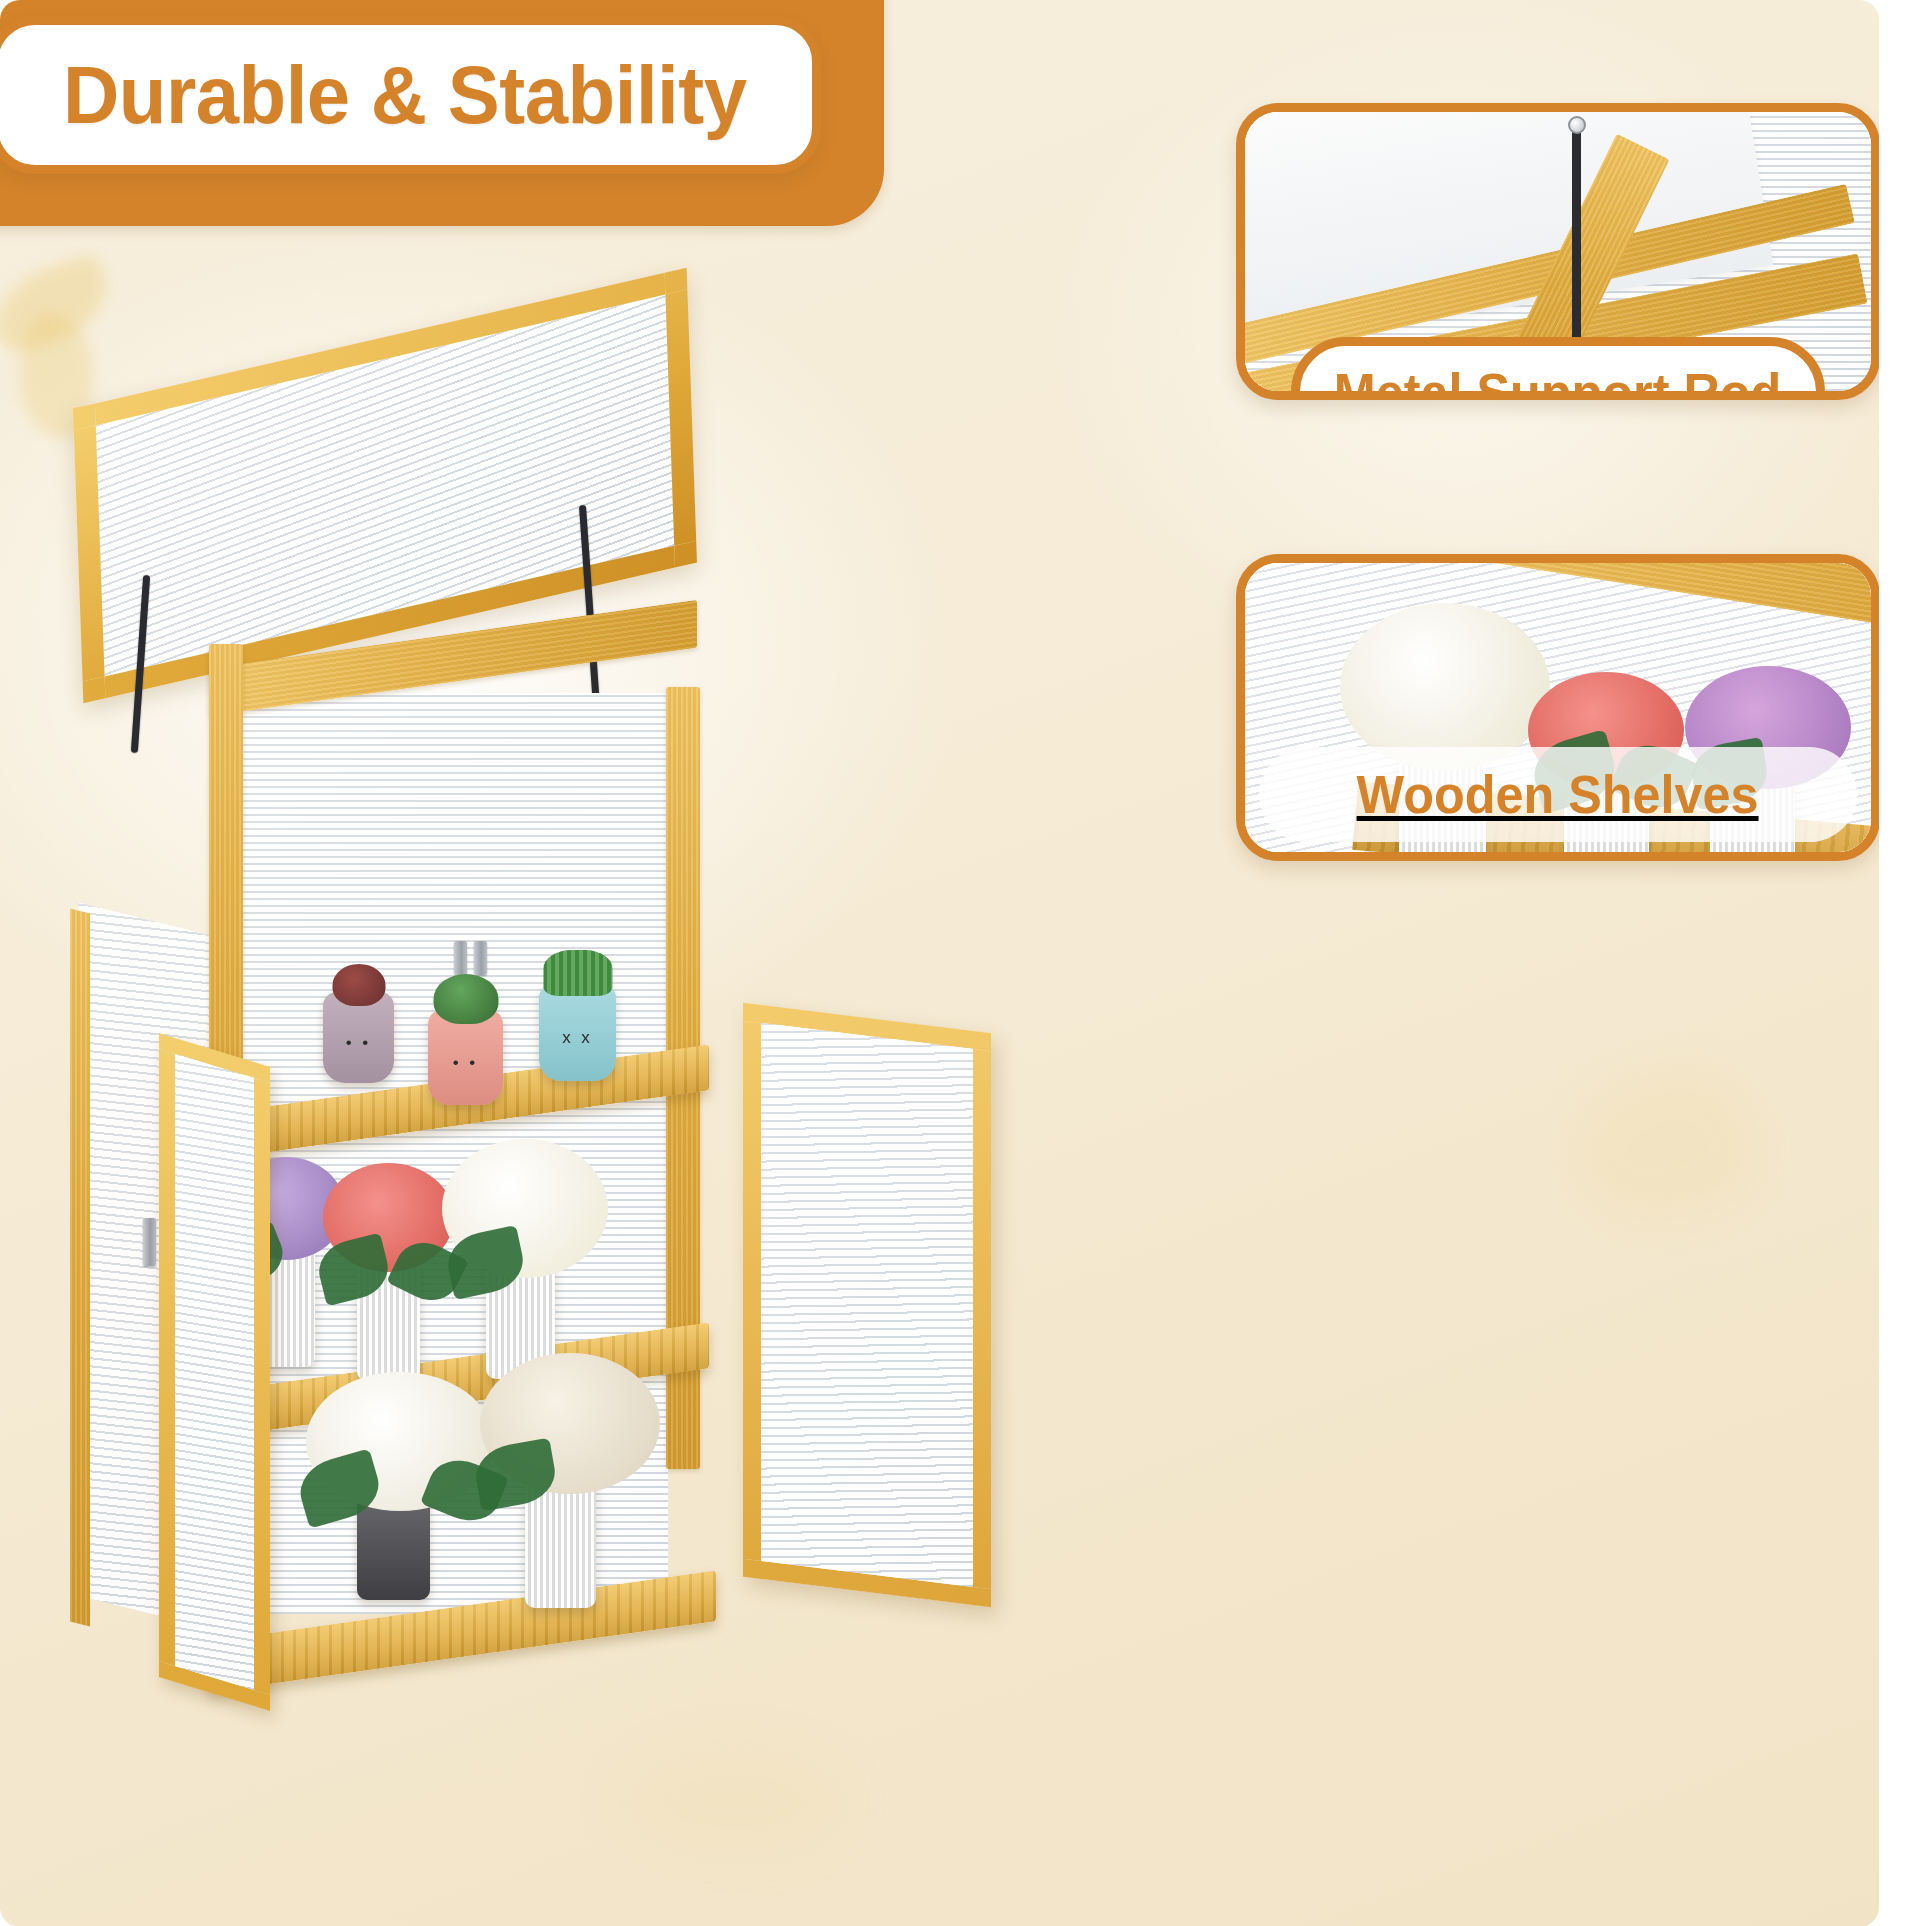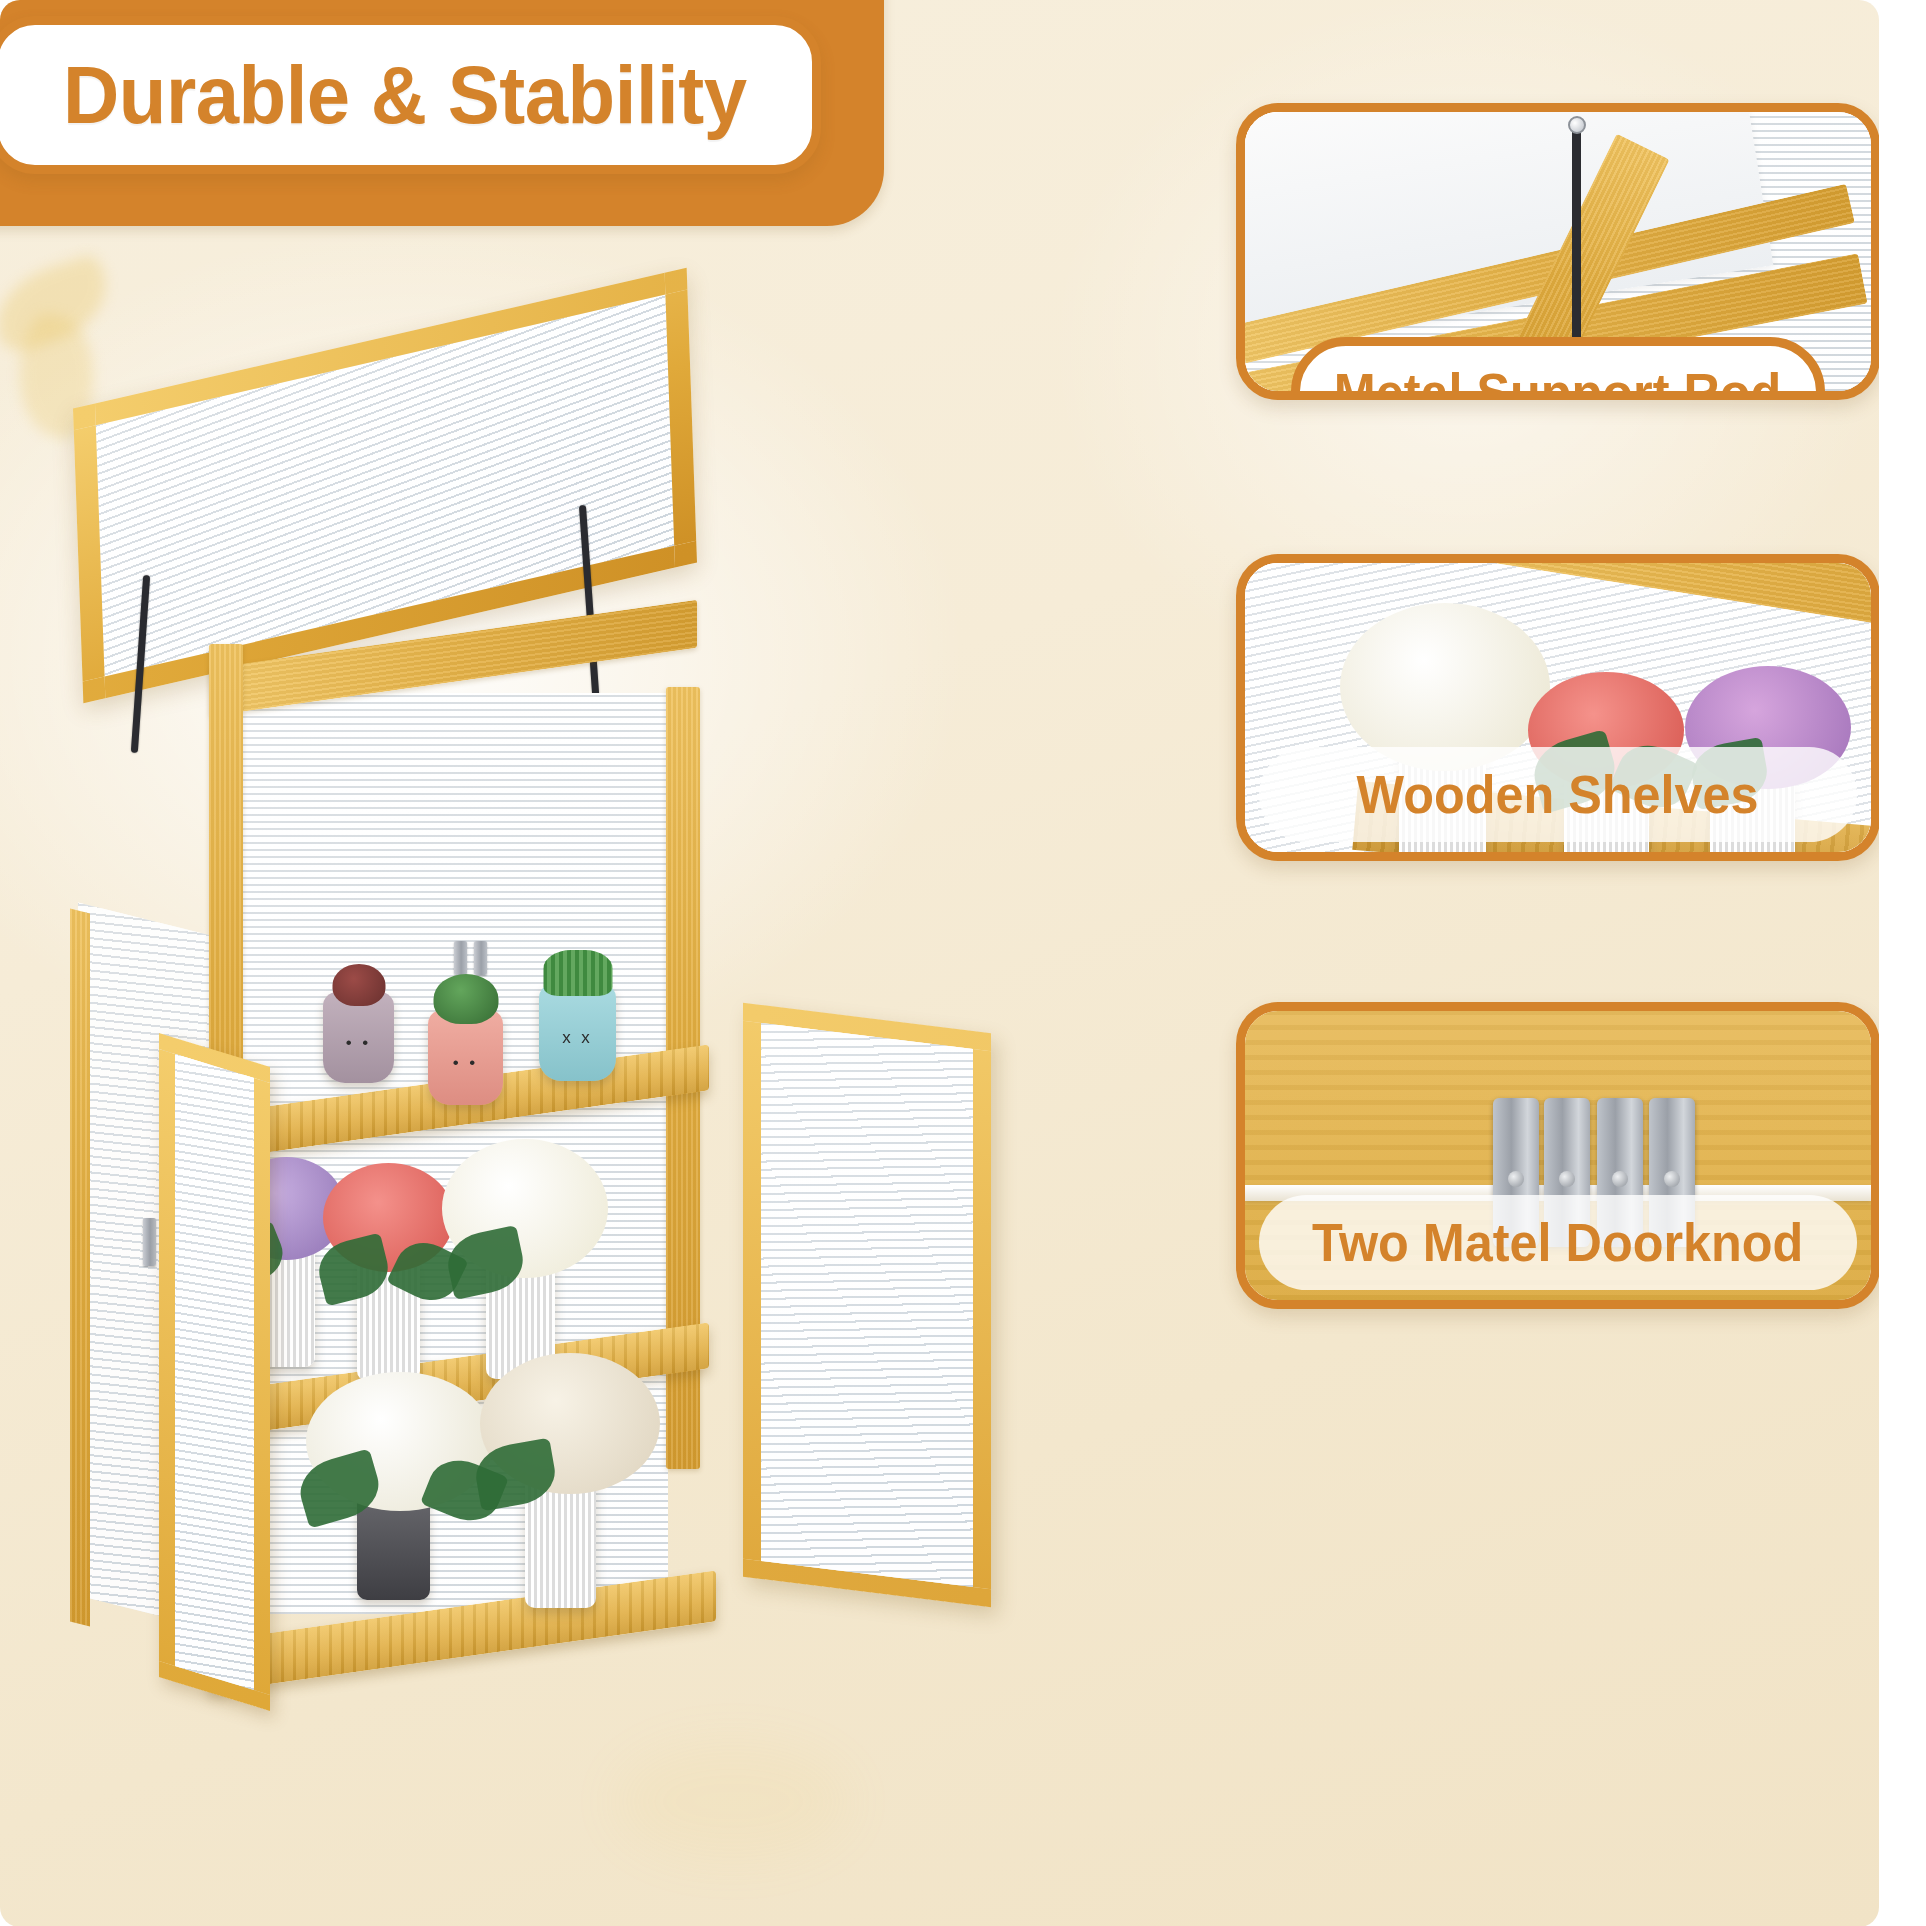--- a/index.html
+++ b/index.html
@@ -265,20 +265,21 @@
   }
   .panel-photo { position: absolute; inset: 0; }
   .panel-label {
     position: absolute;
     left: 14px; right: 14px; bottom: 10px;
     height: 95px;
     background: rgba(255,255,255,.80);
     border-radius: 48px;
     display: flex; align-items: center; justify-content: center;
     z-index: 5;
+    text-decoration: underline;
   }
   .panel-label span {
     color: #d4832b;
     font-size: 53px;
     font-weight: bold;
     white-space: nowrap;
     transform: scaleX(.95);
     line-height: 1;
   }
   
@@ -534,38 +535,16 @@
 
       <div class="vase" style="left:465px; top:216px; width:85px; height:95px;"></div>
       <div class="bloom" style="left:440px; top:103px; width:166px; height:123px; background:radial-gradient(circle at 42% 36%, #d6a5dd, #a071b8);"></div>
       <div class="leafy" style="left:447px; top:180px; width:75px; height:61px; transform:rotate(-10deg);"></div>
     </div>
     <div class="panel-label">
       <span>Wooden Shelves</span>
     </div>
   </div>
 
-  <div class="panel" id="panel-3">
-    <div class="panel-photo">
-      <div id="p3-wood"></div>
-      <div id="p3-gap"></div>
-
-      <div class="knob" style="left:248px; top:87px; height:149px;">
-        <div class="sc" style="top:73px;"></div>
-      </div>
-      <div class="knob" style="left:299px; top:87px; height:149px;">
-        <div class="sc" style="top:73px;"></div>
-      </div>
-      <div class="knob" style="left:352px; top:87px; height:149px;">
-        <div class="sc" style="top:73px;"></div>
-      </div>
-      <div class="knob" style="left:404px; top:87px; height:149px;">
-        <div class="sc" style="top:73px;"></div>
-      </div>
-    </div>
-    <div class="panel-label">
-      <span>Two Matel Doorknod</span>
-    </div>
-  </div>
 
 
 </div>
 
 
 </body></html>

